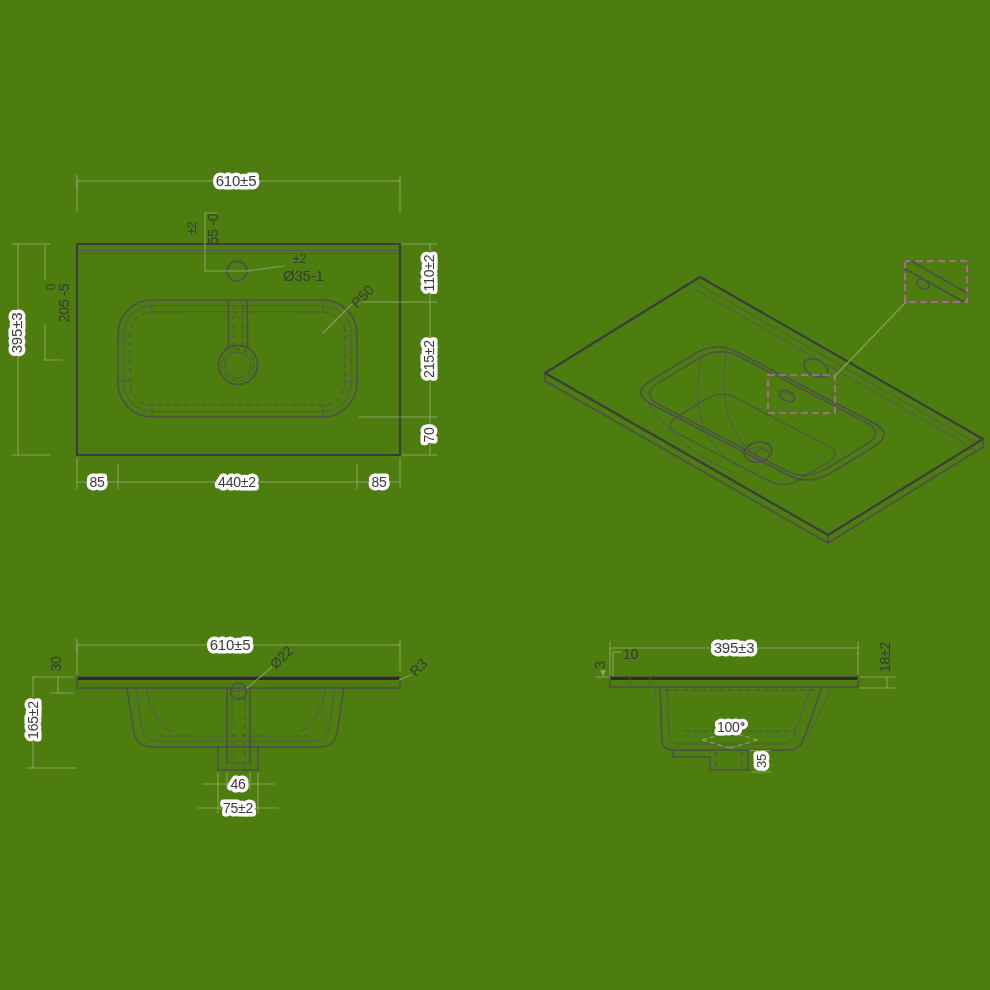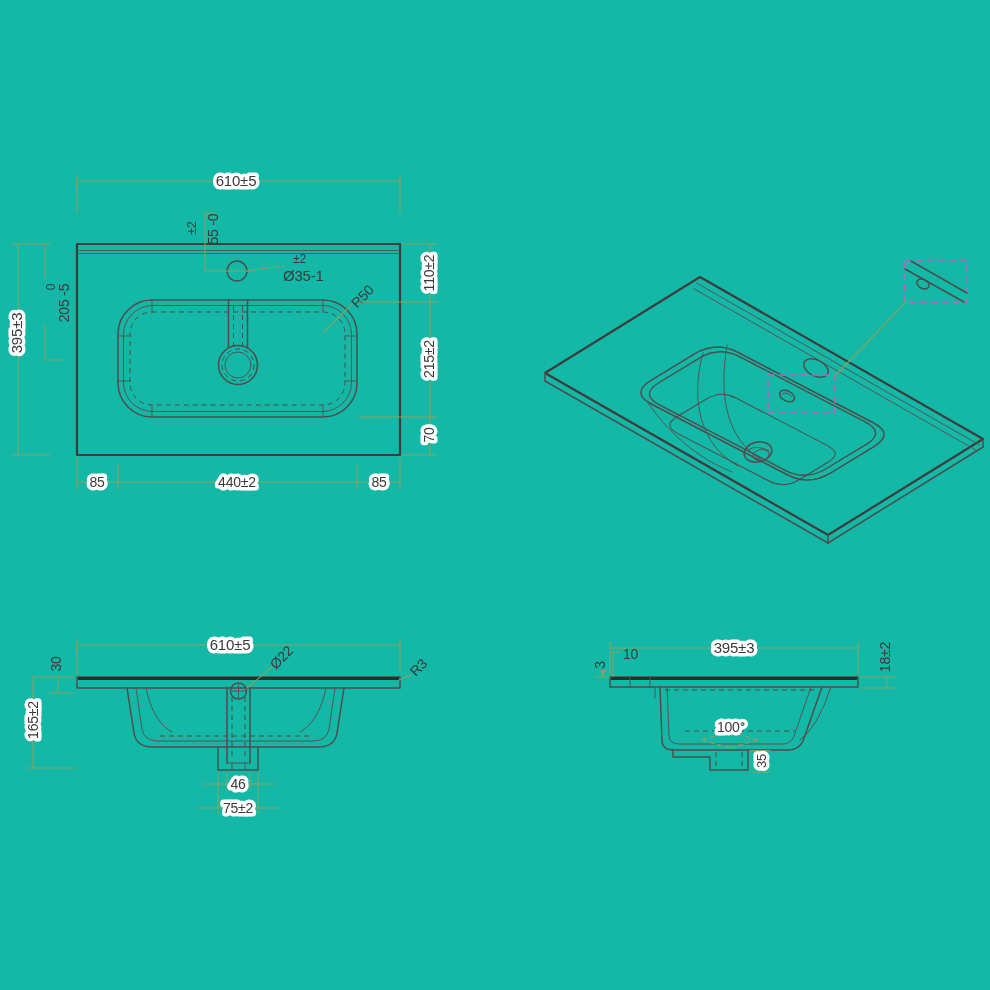--- a/index.html
+++ b/index.html
@@ -1,16 +1,16 @@
 <!DOCTYPE html>
 <html><head>
 <meta charset="utf-8">
 <style>
   html,body{margin:0;padding:0;background:#ffffff;}
-  #canvas{position:relative;width:990px;height:990px;background:#14b8a6;overflow:hidden;}
+  #canvas{position:relative;width:990px;height:990px;background:#4d7c0f;overflow:hidden;}
   svg{position:absolute;left:0;top:0;}
   .ln{stroke:#4d4d4d;stroke-width:1.5;fill:none;stroke-linecap:round;stroke-linejoin:round;}
   .ln2{stroke:#3d3d3d;stroke-width:2.2;fill:none;stroke-linejoin:round;}
   .lnthin{stroke:#555555;stroke-width:1;fill:none;stroke-linecap:round;}
   .lnthick{stroke:#2e2e2e;stroke-width:3;fill:none;}
   .dash{stroke:#4d4d4d;stroke-width:1;fill:none;stroke-dasharray:5 4;}
   .dim{stroke:#8ba05e;stroke-width:1.1;fill:none;stroke-linecap:round;}
   .dimdash{stroke:#8ba05e;stroke-width:1.2;fill:none;stroke-dasharray:5 3;}
   .mag{stroke:#c45fc4;stroke-width:1.6;fill:none;stroke-dasharray:7 4;}
   text{fill:#3a3a3a;font-family:"Liberation Sans",sans-serif;font-size:14px;letter-spacing:-0.2px;}

